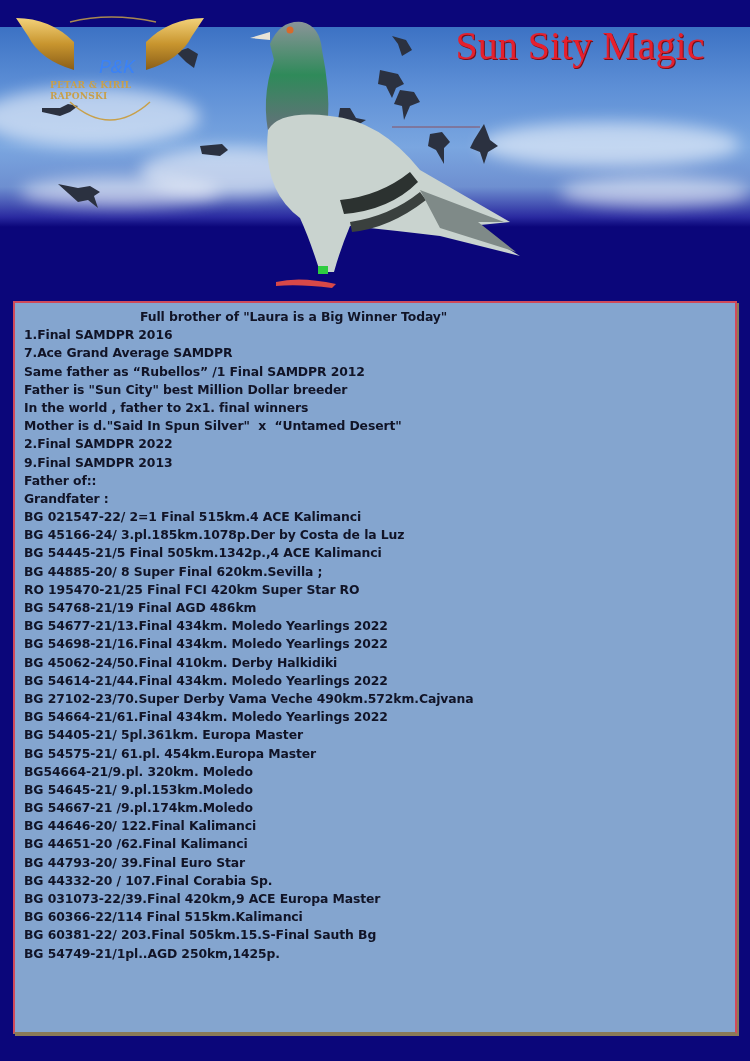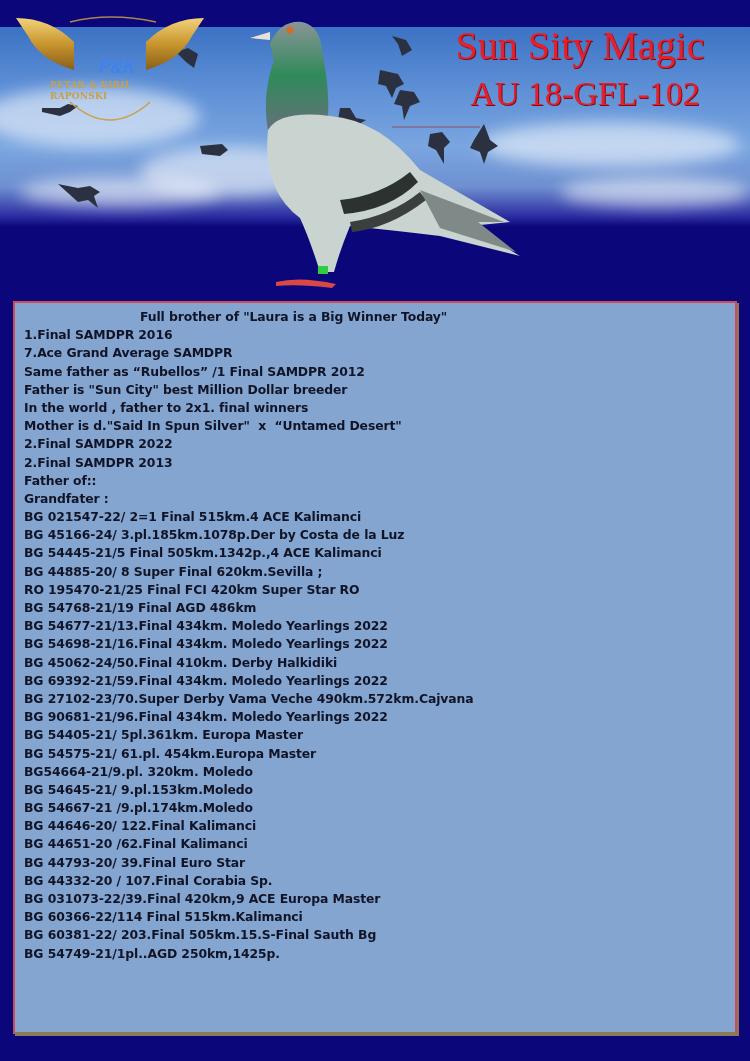--- a/index.html
+++ b/index.html
@@ -80,48 +80,47 @@
     <path d="M100 200 Q140 196 170 172 L178 182 Q150 210 104 214 Z" fill="#2c3230"></path>
     <path d="M110 222 Q150 216 180 192 L186 200 Q150 228 112 232 Z" fill="#3a403e"></path>
     <path d="M180 190 L264 222 L238 222 L276 252 L200 228 Z" fill="#7f8a88"></path>
     <circle cx="50" cy="30" r="3.5" fill="#d86a2a"></circle>
     <path d="M10 38 L30 32 L30 40 Z" fill="#e8e2d6"></path>
     <rect x="78" y="266" width="10" height="8" fill="#2ecc40"></rect>
     <path d="M36 282 Q60 276 96 284 L92 288 Q60 284 36 286 Z" fill="#d84848"></path>
   </svg>
 
   <div class="title1">Sun Sity Magic</div>
-  <div class="title2">AU 18-GFL-102</div>
 </div>
 
 <div class="panel">
   <div class="panel-inner">
     <div class="line center">Full brother of "Laura is a Big Winner Today"</div>
     <div class="line">1.Final SAMDPR 2016</div>
     <div class="line">7.Ace Grand Average SAMDPR</div>
     <div class="line">Same father as “Rubellos” /1 Final SAMDPR 2012</div>
     <div class="line">Father is "Sun City" best Million Dollar breeder</div>
     <div class="line">In the world , father to 2x1. final winners</div>
     <div class="line">Mother is d."Said In Spun Silver"  x  “Untamed Desert"</div>
     <div class="line">2.Final SAMDPR 2022</div>
-    <div class="line">2.Final SAMDPR 2013</div>
+    <div class="line">9.Final SAMDPR 2013</div>
     <div class="line">Father of::</div>
     <div class="line">Grandfater :</div>
     <div class="line">BG 021547-22/ 2=1 Final 515km.4 ACE Kalimanci</div>
     <div class="line">BG 45166-24/ 3.pl.185km.1078p.Der by Costa de la Luz</div>
     <div class="line">BG 54445-21/5 Final 505km.1342p.,4 ACE Kalimanci</div>
     <div class="line">BG 44885-20/ 8 Super Final 620km.Sevilla ;</div>
     <div class="line">RO 195470-21/25 Final FCI 420km Super Star RO</div>
     <div class="line">BG 54768-21/19 Final AGD 486km</div>
     <div class="line">BG 54677-21/13.Final 434km. Moledo Yearlings 2022</div>
     <div class="line">BG 54698-21/16.Final 434km. Moledo Yearlings 2022</div>
     <div class="line">BG 45062-24/50.Final 410km. Derby Halkidiki</div>
-    <div class="line">BG 69392-21/59.Final 434km. Moledo Yearlings 2022</div>
+    <div class="line">BG 54614-21/44.Final 434km. Moledo Yearlings 2022</div>
     <div class="line">BG 27102-23/70.Super Derby Vama Veche 490km.572km.Cajvana</div>
-    <div class="line">BG 90681-21/96.Final 434km. Moledo Yearlings 2022</div>
+    <div class="line">BG 54664-21/61.Final 434km. Moledo Yearlings 2022</div>
     <div class="line">BG 54405-21/ 5pl.361km. Europa Master</div>
     <div class="line">BG 54575-21/ 61.pl. 454km.Europa Master</div>
     <div class="line">BG54664-21/9.pl. 320km. Moledo</div>
     <div class="line">BG 54645-21/ 9.pl.153km.Moledo</div>
     <div class="line">BG 54667-21 /9.pl.174km.Moledo</div>
     <div class="line">BG 44646-20/ 122.Final Kalimanci</div>
     <div class="line">BG 44651-20 /62.Final Kalimanci</div>
     <div class="line">BG 44793-20/ 39.Final Euro Star</div>
     <div class="line">BG 44332-20 / 107.Final Corabia Sp.</div>
     <div class="line">BG 031073-22/39.Final 420km,9 ACE Europa Master</div>

